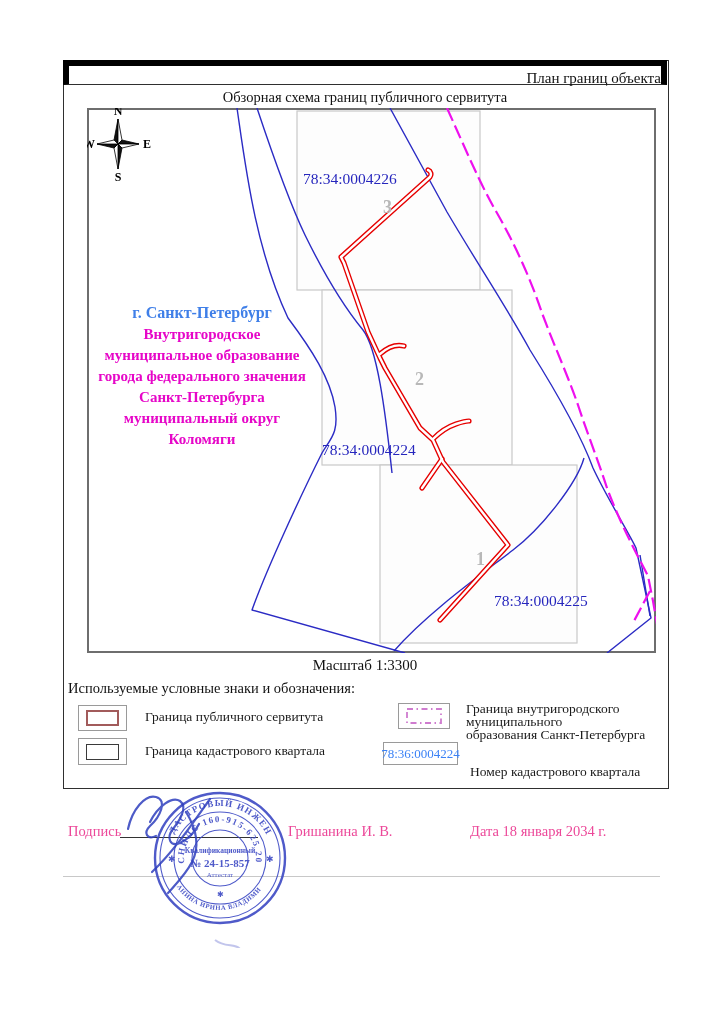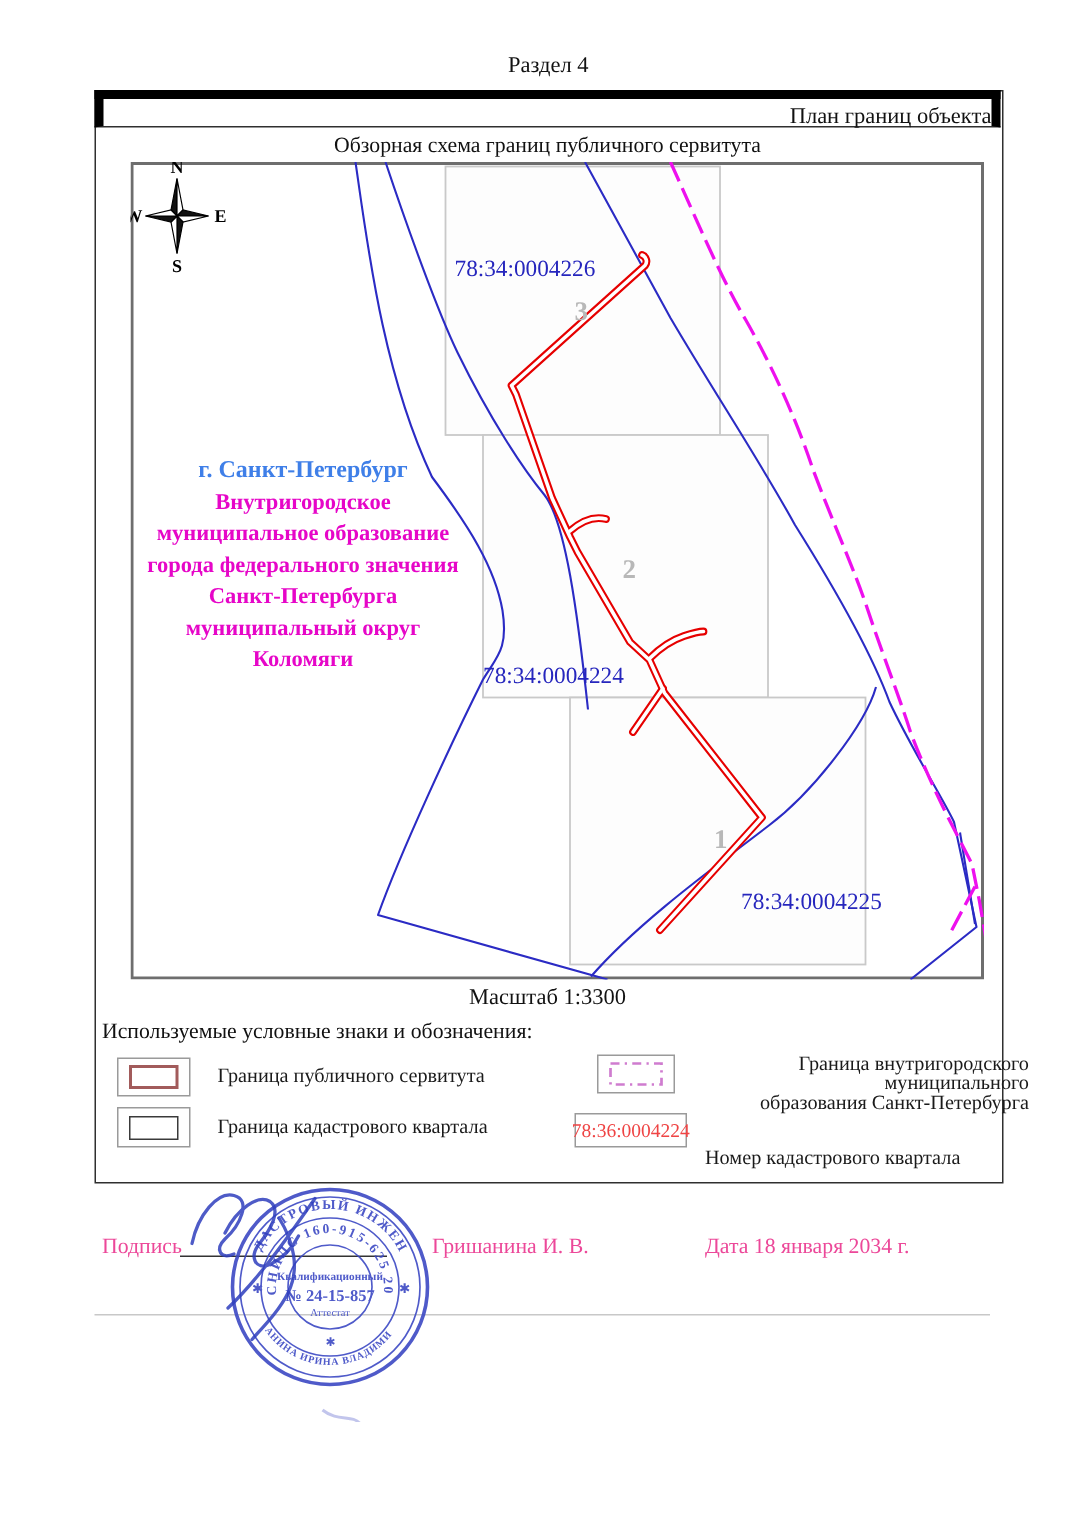--- a/index.html
+++ b/index.html
@@ -13,43 +13,42 @@
   .scheme-title{left:63px;top:89px;width:604px;text-align:center;font-size:14.5px;}
   .map-wrap{left:87px;top:108px;width:569px;height:545px;}
   .scale-label{left:63px;top:657px;width:604px;text-align:center;font-size:15px;}
   .legend-heading{left:68px;top:680px;font-size:14.5px;}
   .legend-box{border:1px solid #9a9a9a;display:flex;align-items:center;justify-content:center;box-sizing:border-box;background:#fff;}
   .lb1{left:78px;top:705px;width:49px;height:26px;}
   .lb1 .inner{width:33px;height:16px;border:2px solid #a25b5b;box-sizing:border-box;}
   .lb2{left:78px;top:738px;width:49px;height:27px;}
   .lb2 .inner{width:33px;height:16px;border:1.6px solid #3a3a3a;box-sizing:border-box;}
   .lb3{left:398px;top:703px;width:52px;height:26px;}
-  .lb4{left:383px;top:742px;width:75px;height:23px;font-size:13px;color:#ef4444;}
+  .lb4{left:383px;top:742px;width:75px;height:23px;font-size:13px;color:#3b82f6;}
   .legend-label{font-size:13.5px;color:#1a1a1a;}
   .ll1{left:145px;top:709px;}
   .ll2{left:145px;top:743px;}
-  .ll3{left:466px;top:702px;width:220px;line-height:13px;text-align:right;}
+  .ll3{left:466px;top:702px;width:220px;line-height:13px;}
   .ll4{left:470px;top:764px;}
   .footer-text{font-size:14.5px;color:#ec4899;}
   .sig-label{left:68px;top:823px;}
   .sig-line{left:120px;top:837px;width:138px;height:1px;background:#333;}
   .signer-name{left:288px;top:823px;}
   .date-label{left:470px;top:823px;}
   .fold-line{left:63px;top:876px;width:597px;height:1px;background:#9b9b9b;opacity:.55;}
   .stamp-wrap{left:145px;top:783px;width:150px;height:165px;}
   .sig-wrap{left:115px;top:790px;width:200px;height:110px;}
   svg text{font-family:"Liberation Serif",serif;}
   .stamp-sans{font-family:"Liberation Sans",sans-serif;}
 </style>
 </head>
 <body>
 
 <div class="page">
 
-  <div class="abs section-title">Раздел 4</div>
 
   <div class="abs doc-table"></div>
   <div class="abs table-header">План границ объекта</div>
   <div class="abs scheme-title">Обзорная схема границ публичного сервитута</div>
 
   <svg class="abs map-wrap" viewBox="0 0 569 545" width="569" height="545">
     <rect x="1" y="1" width="567" height="543" fill="#ffffff" stroke="#6e6e6e" stroke-width="2"></rect>
 
     <g fill="#fdfdfd" stroke="#c9c9c9" stroke-width="1.2">
       <rect x="210" y="3" width="183" height="179"></rect>

